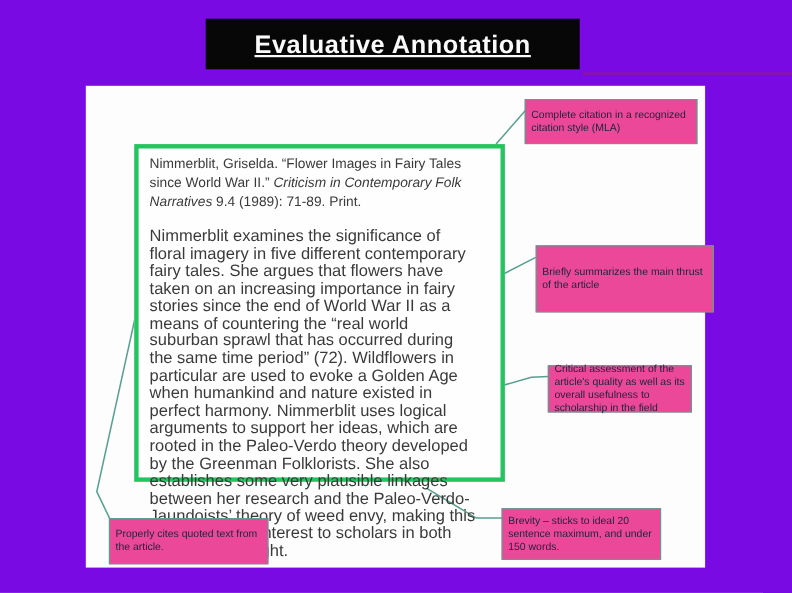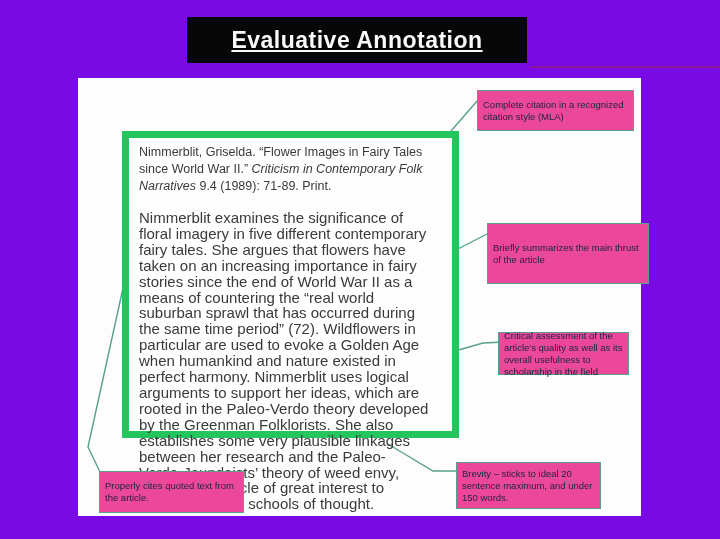--- a/index.html
+++ b/index.html
@@ -33,21 +33,21 @@
     left: 78px; top: 78px;
     width: 563px; height: 438px;
     background: #fdfdfd;
   }
   .annotation-block {
     position: absolute;
     left: 122px; top: 131px;
     width: 337px; height: 307px;
     box-sizing: border-box;
     background: #fefefe;
-    border: 7px solid #22c55e;
+    border: 4px solid #22c55e;
     padding: 6px 22px 0 10px;
     color: #3a3a3a;
   }
   .annotation-block p { margin: 0; }
   .citation {
     font-size: 12.5px;
     line-height: 17px;
     margin-bottom: 15px !important;
   }
   .citation .journal { font-style: italic; }

